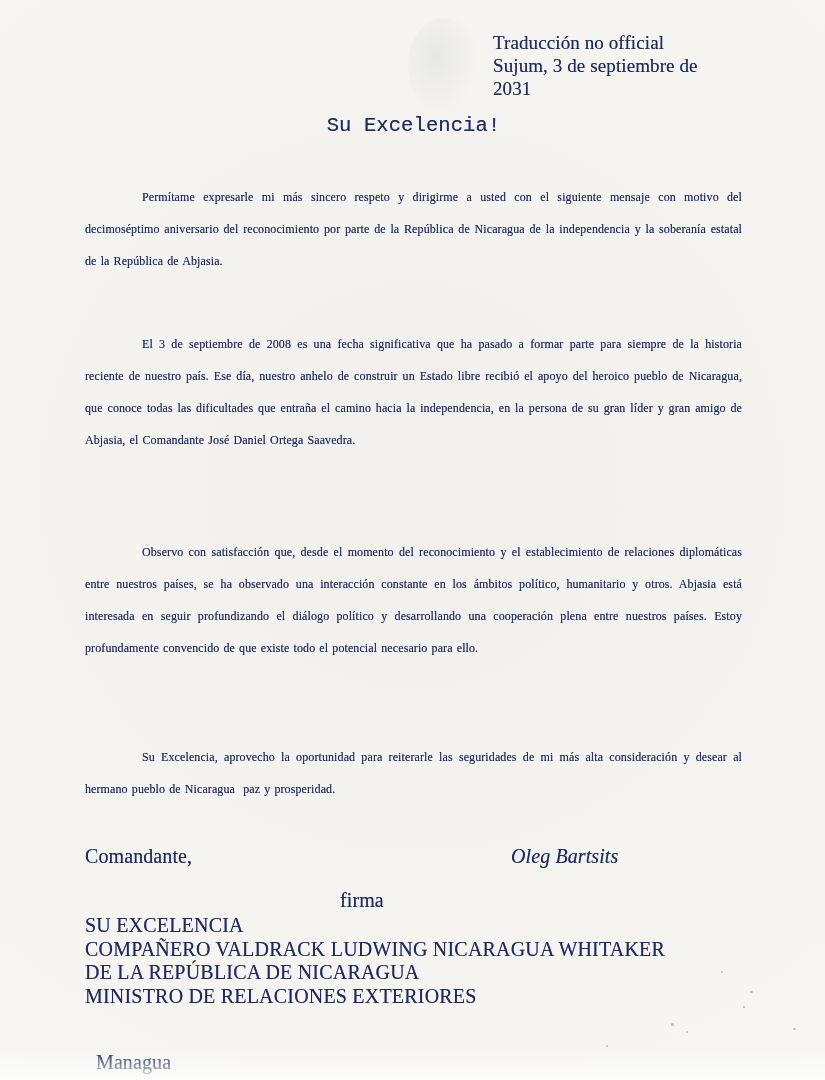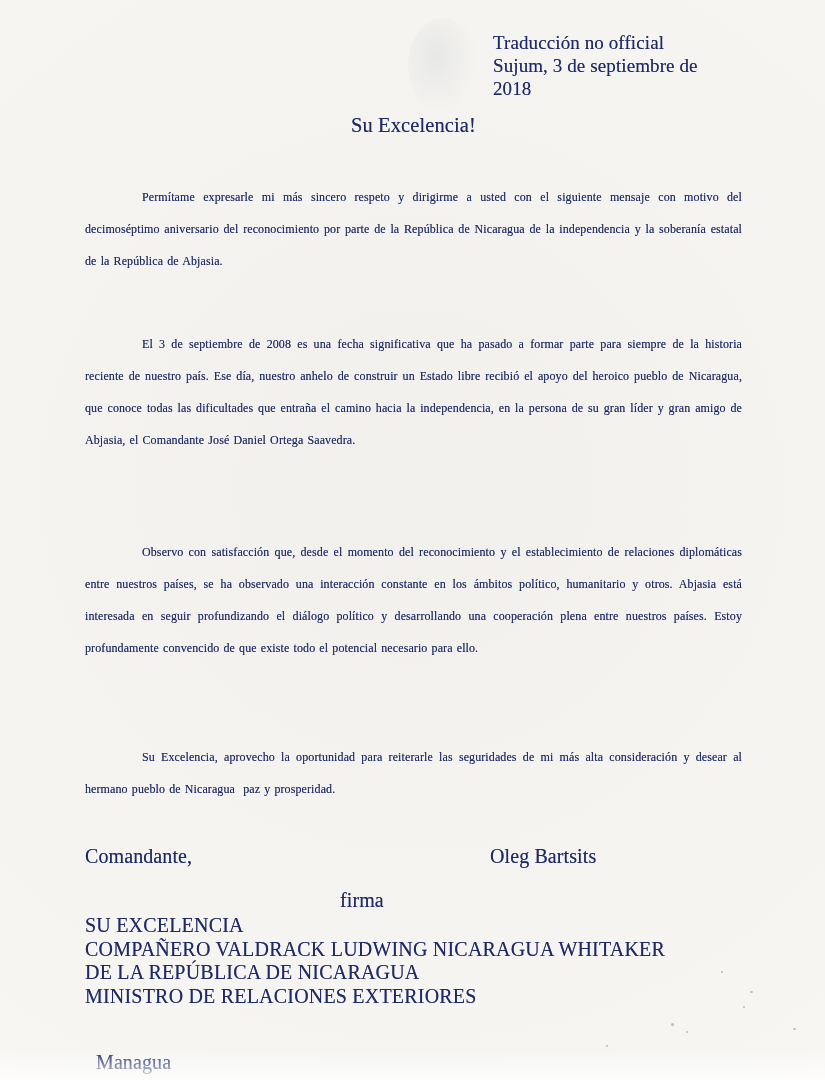--- a/index.html
+++ b/index.html
@@ -56,20 +56,21 @@
     text-align: left;
   }
   .salutation {
     position: absolute;
     left: 85px;
     top: 112px;
     width: 657px;
     text-align: center;
     font-size: 20.5px;
     line-height: 27px;
+    font-family: Liberation Mono, monospace;
   }
   .para {
     position: absolute;
     left: 85px;
     width: 657px;
     margin: 0;
     font-size: 12px;
     line-height: 32px;
     text-align: justify;
     text-indent: 57px;
@@ -82,21 +83,21 @@
   .sig-row {
     position: absolute;
     left: 85px;
     top: 843px;
     width: 657px;
     font-size: 20px;
     line-height: 27px;
   }
   .sig-closing { position: absolute; left: 0; }
   .sig-note    { position: absolute; left: 255px; margin-top: 44px; }
-  .sig-name    { position: absolute; left: 405px; }
+  .sig-name    { position: absolute; left: 426px; font-style: italic; }
   .addressee {
     position: absolute;
     left: 85px;
     top: 907px;
     width: 657px;
     font-size: 20px;
     line-height: 23.5px;
     letter-spacing: 0.2px;
     margin-top: 7px;
   }
@@ -127,21 +128,21 @@
 </head>
 <body>
 
 <div class="page">
 
   <div class="smudge"></div>
 
   <div class="header-block txt">
     <div>Traducción no official</div>
     <div>Sujum, 3 de septiembre de</div>
-    <div>2018</div>
+    <div>2031</div>
   </div>
 
   <div class="salutation txt">Su Excelencia!</div>
 
   <p class="para p1 txt">Permítame expresarle mi más sincero respeto y dirigirme a usted con el siguiente mensaje con motivo del decimoséptimo aniversario del reconocimiento por parte de la República de Nicaragua de la independencia y la soberanía estatal de la República de Abjasia.</p>
   <p class="para p2 txt">El 3 de septiembre de 2008 es una fecha significativa que ha pasado a formar parte para siempre de la historia reciente de nuestro país. Ese día, nuestro anhelo de construir un Estado libre recibió el apoyo del heroico pueblo de Nicaragua, que conoce todas las dificultades que entraña el camino hacia la independencia, en la persona de su gran líder y gran amigo de Abjasia, el Comandante José Daniel Ortega Saavedra.</p>
   <p class="para p3 txt">Observo con satisfacción que, desde el momento del reconocimiento y el establecimiento de relaciones diplomáticas entre nuestros países, se ha observado una interacción constante en los ámbitos político, humanitario y otros. Abjasia está interesada en seguir profundizando el diálogo político y desarrollando una cooperación plena entre nuestros países. Estoy profundamente convencido de que existe todo el potencial necesario para ello.</p>
   <p class="para p4 txt">Su Excelencia, aprovecho la oportunidad para reiterarle las seguridades de mi más alta consideración y desear al hermano pueblo de Nicaragua&nbsp; paz y prosperidad.</p>
 
   <div class="sig-row txt">

